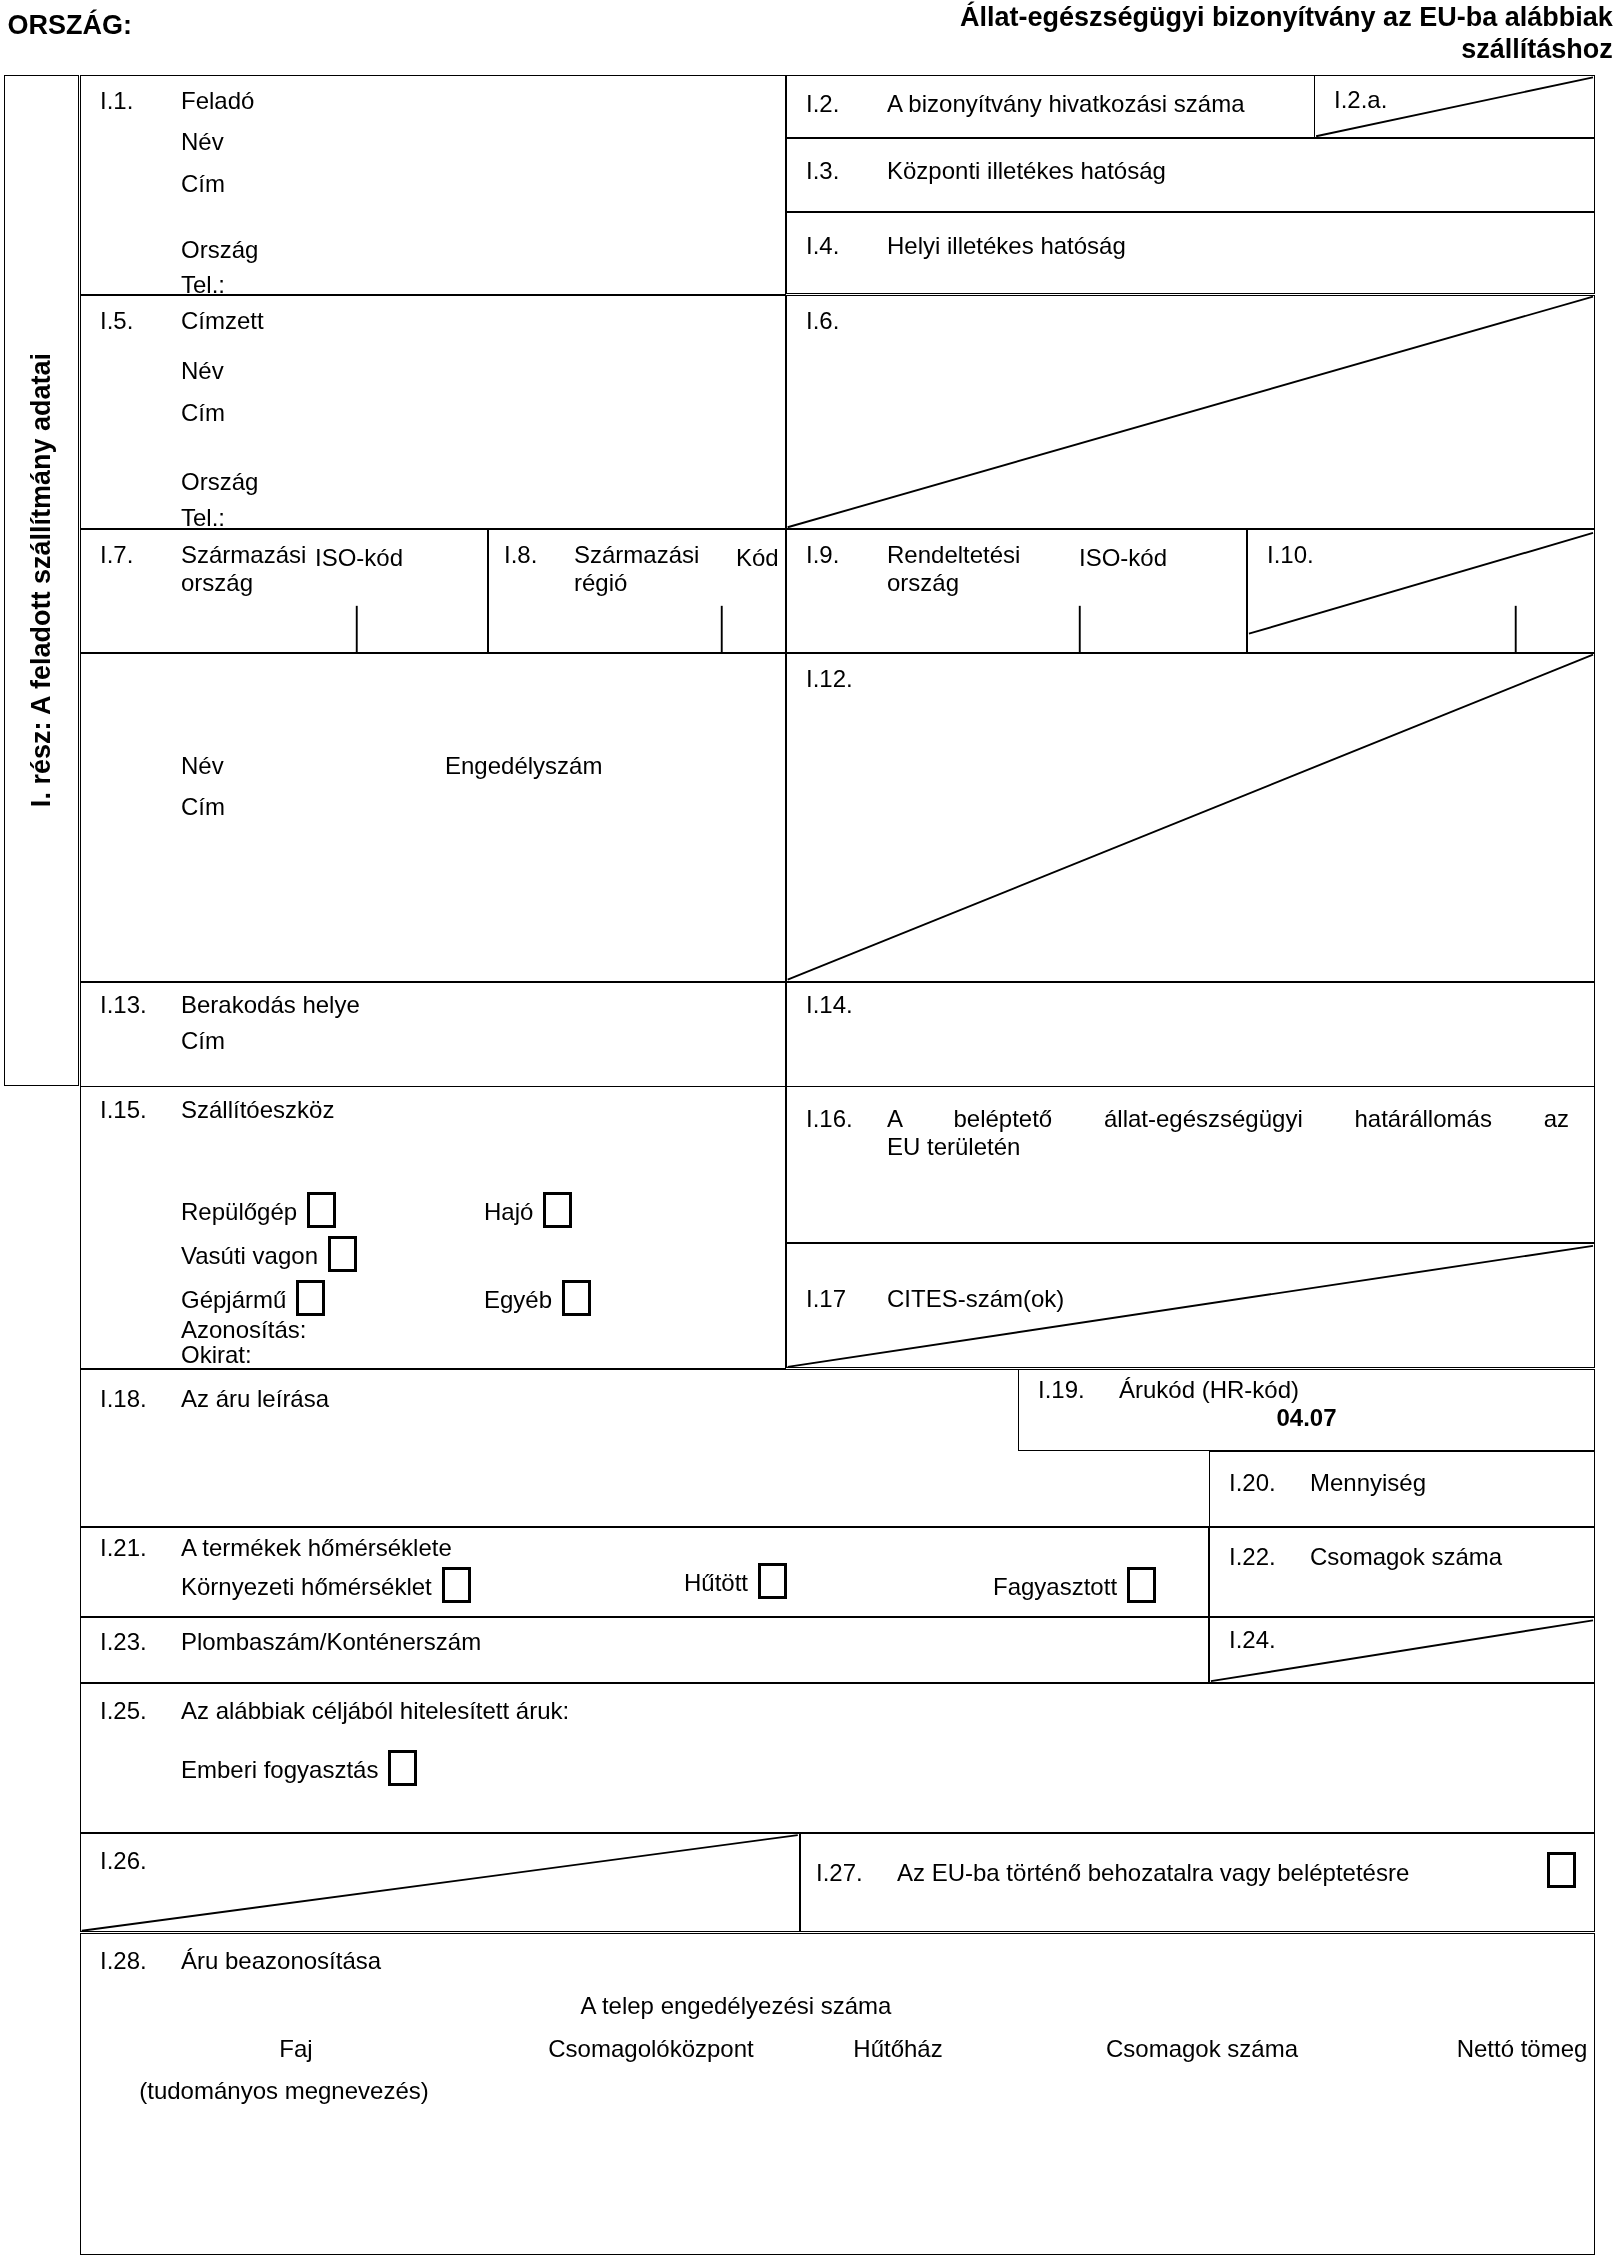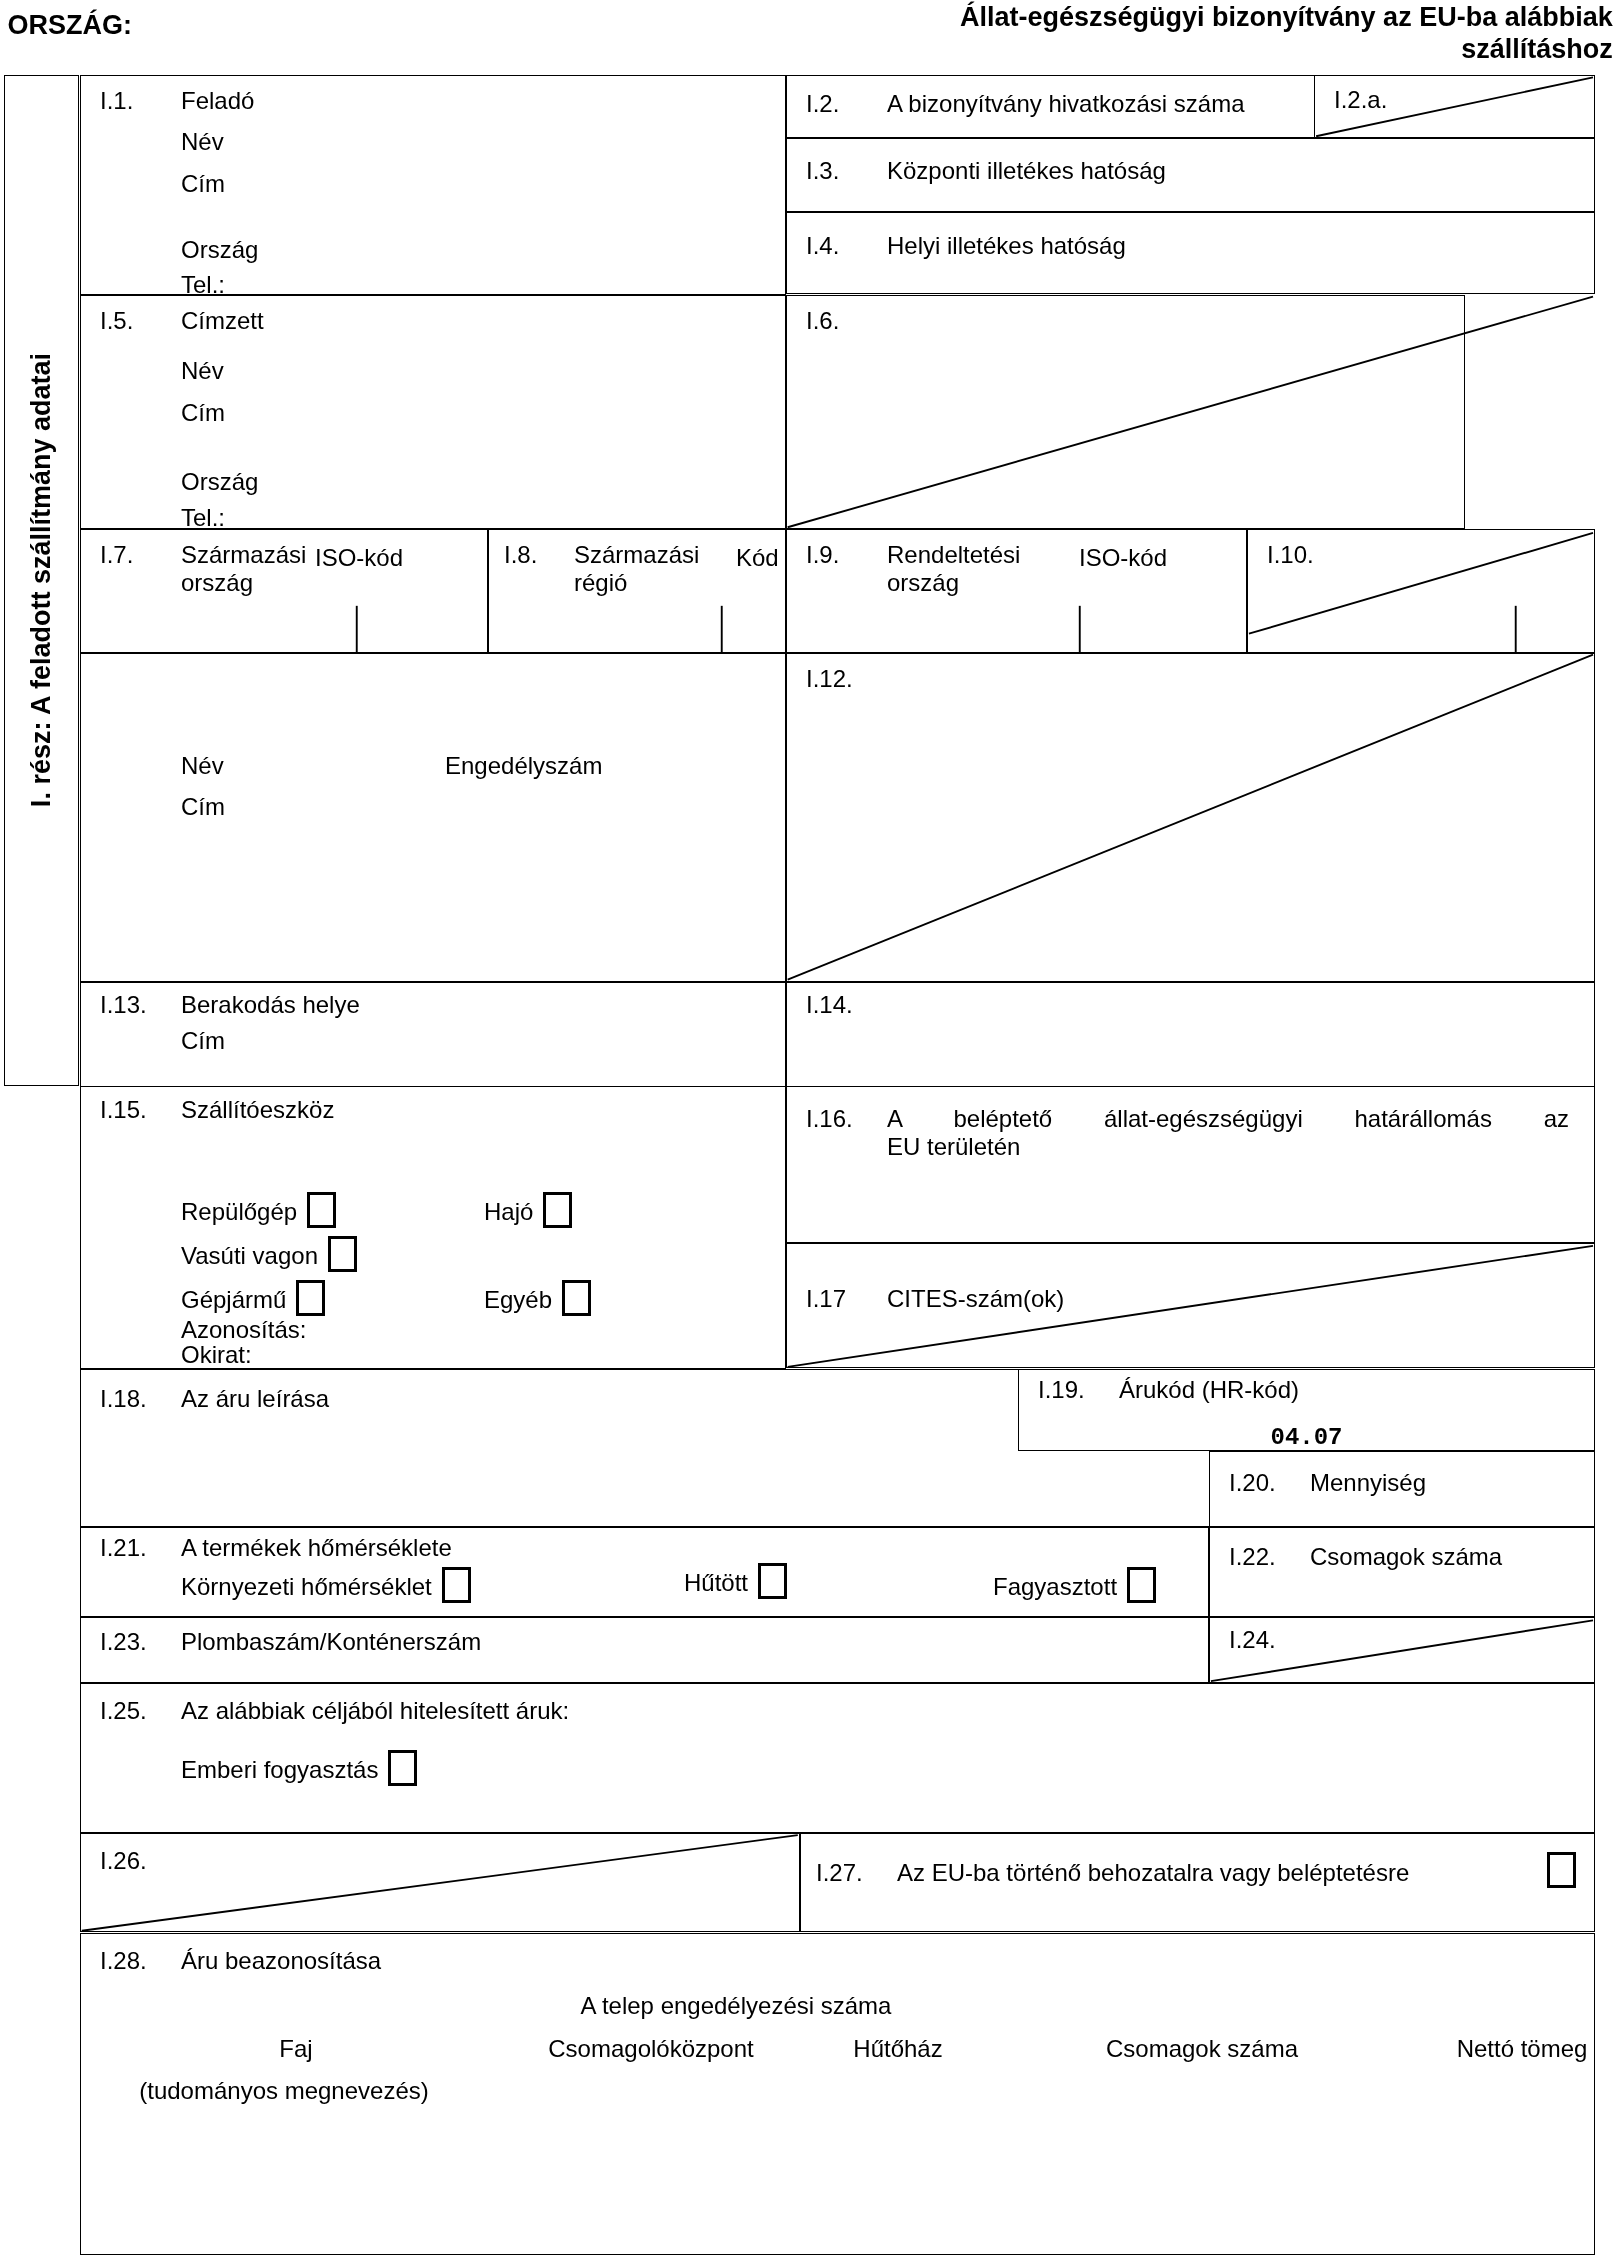--- a/index.html
+++ b/index.html
@@ -16,21 +16,21 @@
                 font-weight:bold;font-size:27px;white-space:nowrap;}
   .cell{position:absolute;border:1.3px solid #000;background:#fff;box-sizing:border-box;}
   .lr{display:flex;align-items:flex-start;padding:11.4px 9px 0 19px;line-height:28px;}
   .num{flex:0 0 81px;}
   .lbl{flex:1;}
   .ai{position:absolute;white-space:nowrap;line-height:28px;}
   .cb{display:inline-block;width:23px;height:30px;border:3.8px solid #000;
       margin-left:10px;vertical-align:-7.6px;background:#fff;}
   .just{text-align:justify;text-align-last:justify;}
   .hdr{position:absolute;transform:translateX(-50%);white-space:nowrap;line-height:28px;}
-  .val{text-align:center;font-weight:bold;margin-top:20px;font-family:Liberation Mono, monospace;}.pt28{padding-top:18px;}.pt30{padding-top:19px;}
+  .val{text-align:center;font-weight:bold;margin-top:0;}.pt28{padding-top:18px;}.pt30{padding-top:19px;}
   .pt40{padding-top:25px;}.pt64{padding-top:41px;}
   .overlay{position:absolute;left:0;top:0;pointer-events:none;}
 </style>
 </head>
 <body>
 
 <div class="page">
 
   <div class="country">ORSZÁG:</div>
   <div class="title">
@@ -83,21 +83,21 @@
     <div class="lr">
         <span class="num">I.5.</span>
         <span class="lbl">Címzett</span>
       </div>
     <div class="ai" style="left:100px;top:61px">Név</div>
     <div class="ai" style="left:100px;top:103px">Cím</div>
     <div class="ai" style="left:100px;top:172px">Ország</div>
     <div class="ai" style="left:100px;top:208px">Tel.:</div>
   </div>
 
-  <div class="cell" style="left:786px;top:295px;width:679px;height:234px">
+  <div class="cell" style="left:786px;top:295px;width:809px;height:234px">
     <div class="lr">
         <span class="num">I.6.</span>
       </div>
   </div>
 
   <div class="cell" style="left:80px;top:529px;width:408px;height:124px">
     <div class="lr">
         <span class="num">I.7.</span>
       <span class="lbl">
         <div>Származási</div>

